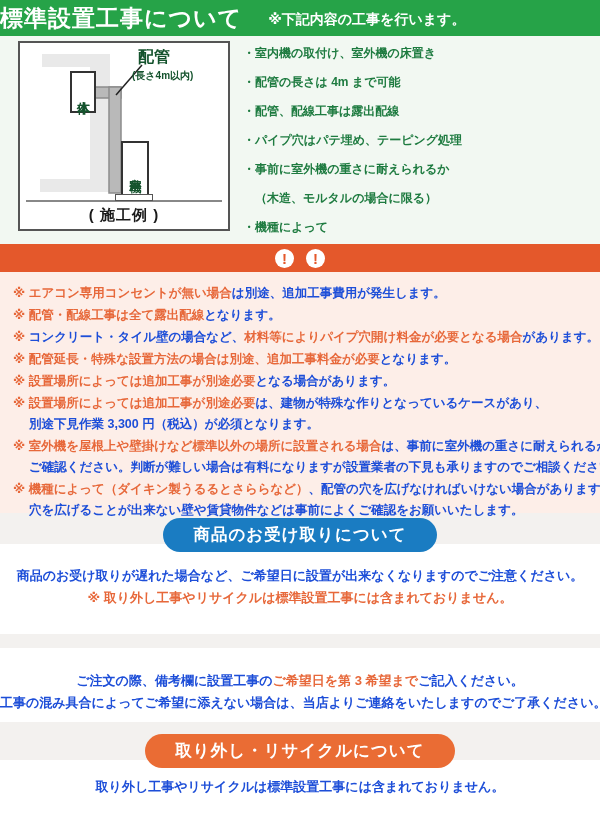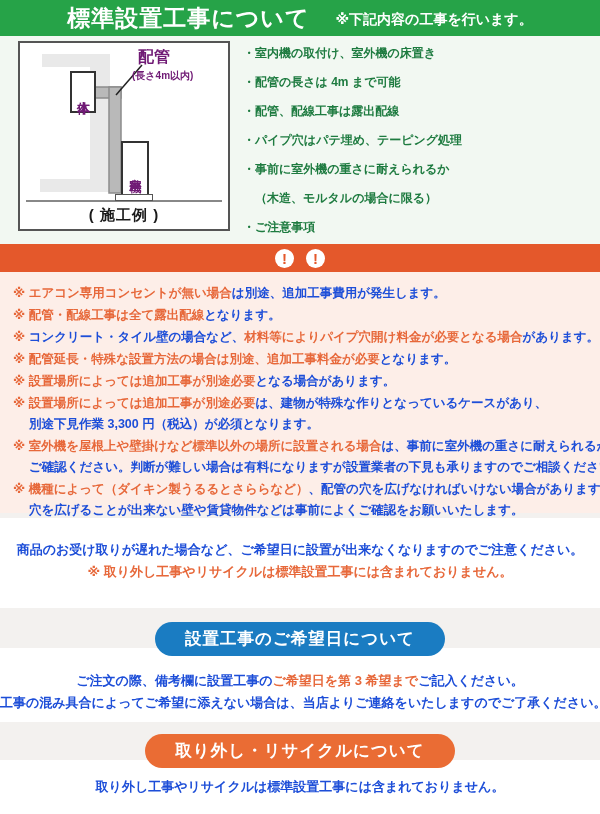--- a/index.html
+++ b/index.html
@@ -5,32 +5,32 @@
   html,body{margin:0;padding:0;}
   .page{
     width:600px;height:814px;overflow:hidden;position:relative;
     font-family:"Liberation Sans","DejaVu Sans",sans-serif;
     font-weight:bold;background:#f3f1ef;
   }
   
   .sec-top{background:#f2f8f2;height:244px;box-sizing:border-box;}
   .green-band{
     height:36px;background:#26a348;color:#fff;
-    display:flex;align-items:center;justify-content:center;gap:26px;
+    display:flex;align-items:center;gap:26px;
   }
   .green-band .title{font-size:23px;letter-spacing:1px;}
   .green-band .subtitle{font-size:14px;padding-top:4px;}
   .top-body{position:relative;height:208px;}
   
   .diagram{
     position:absolute;left:18px;top:5px;width:212px;height:190px;
     background:#fff;border:2px solid #555;box-sizing:border-box;
   }
   .diagram svg{position:absolute;left:0;top:0;}
-  .dlabel{position:absolute;color:#701a75;}
+  .dlabel{position:absolute;color:#14532d;}
   .vert{writing-mode:vertical-rl;text-orientation:upright;background:#fff;border:2px solid #333;
         display:flex;align-items:center;justify-content:center;}
   .unit-box{left:50px;top:28px;width:22px;height:38px;font-size:13px;letter-spacing:1px;}
   .outdoor-box{left:101px;top:98px;width:24px;height:55px;font-size:12px;letter-spacing:1px;}
   .pipe-label{left:118px;top:4px;font-size:16px;}
   .pipe-note{left:112px;top:26px;font-size:10px;}
   .pedestal{position:absolute;left:95px;top:151px;width:38px;height:7px;background:#fff;border:1.5px solid #555;box-sizing:border-box;}
   .caption{position:absolute;left:0;right:0;top:163px;text-align:center;font-size:15px;color:#1a1a1a;letter-spacing:1px;}
   
   .work-list{position:absolute;left:243px;top:3px;width:350px;}
@@ -102,21 +102,21 @@
         <div class="pedestal"></div>
         <div class="caption">( 施工例 )</div>
       </div>
       <div class="work-list">
           <div class="work-item">・室内機の取付け、室外機の床置き</div>
           <div class="work-item">・配管の長さは 4m まで可能</div>
           <div class="work-item">・配管、配線工事は露出配線</div>
           <div class="work-item">・パイプ穴はパテ埋め、テーピング処理</div>
           <div class="work-item">・事前に室外機の重さに耐えられるか</div>
           <div class="work-item indent">（木造、モルタルの場合に限る）</div>
-          <div class="work-item">・ご注意事項</div>
+          <div class="work-item">・機種によって</div>
         </div>
     </div>
   </section>
 
   <section>
     <div class="notice-band">
       <span class="excl-icon">!</span>
       <span class="excl-icon">!</span>
     </div>
     <div class="notice-body">
@@ -144,28 +144,28 @@
           <div class="nline cont"><span class="seg-k">ご確認ください。判断が難しい場合は有料になりますが設置業者の下見も承りますのでご相談ください。</span></div>
         </div>
         <div class="notice-item">
           <div class="nline"><span class="seg-o">※ 機種によって（ダイキン製うるるとさららなど）</span><span class="seg-k">、配管の穴を広げなければいけない場合があります。</span></div>
           <div class="nline cont"><span class="seg-k">穴を広げることが出来ない壁や賃貸物件などは事前によくご確認をお願いいたします。</span></div>
         </div>
       </div>
   </section>
 
   <section class="card-wrap wrap-receive">
+    <div class="pill blue">商品のお受け取りについて</div>
     <div class="card-box">
         <div class="nline"><span class="seg-k">商品のお受け取りが遅れた場合など、ご希望日に設置が出来なくなりますのでご注意ください。</span></div>
         <div class="nline"><span class="seg-o">※ 取り外し工事やリサイクルは標準設置工事には含まれておりません。</span></div>
       </div>
   </section>
 
   <section class="card-wrap wrap-schedule">
-    <div class="pill blue">設置工事のご希望日について</div>
     <div class="card-box">
         <div class="nline"><span class="seg-k">ご注文の際、備考欄に設置工事の</span><span class="seg-o">ご希望日を第 3 希望まで</span><span class="seg-k">ご記入ください。</span></div>
         <div class="nline"><span class="seg-k">工事の混み具合によってご希望に添えない場合は、当店よりご連絡をいたしますのでご了承ください。</span></div>
       </div>
   </section>
 
   <section class="card-wrap wrap-removal">
     <div class="pill orange">取り外し・リサイクルについて</div>
     <div class="card-box">
         <div class="nline"><span class="seg-k">取り外し工事やリサイクルは標準設置工事には含まれておりません。</span></div>

